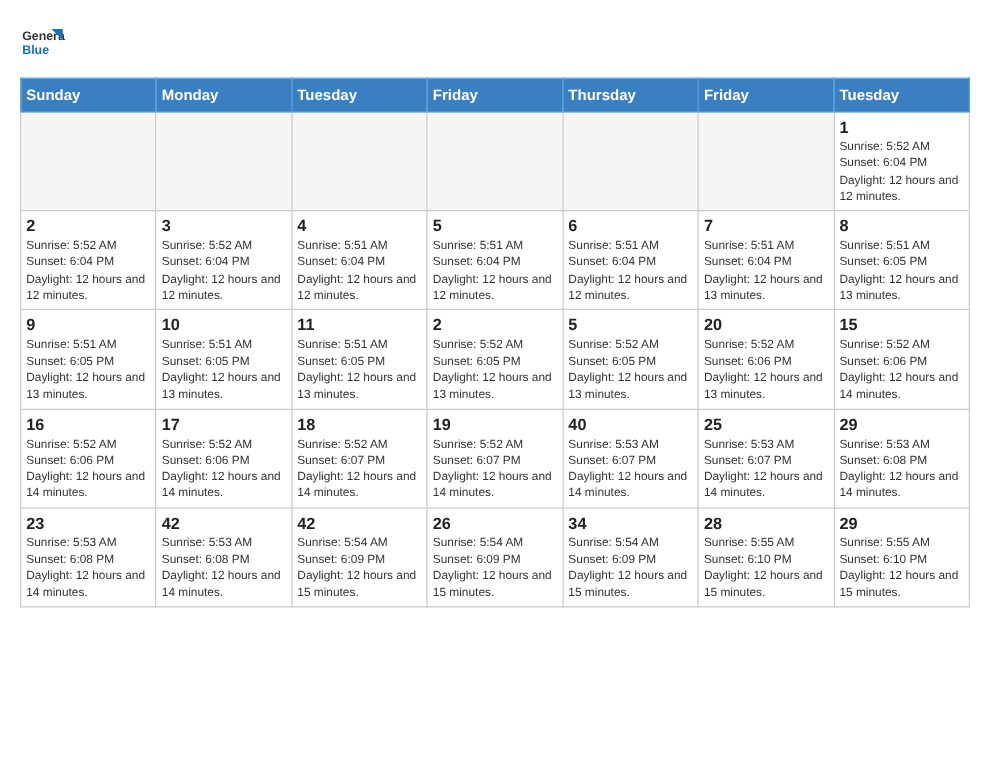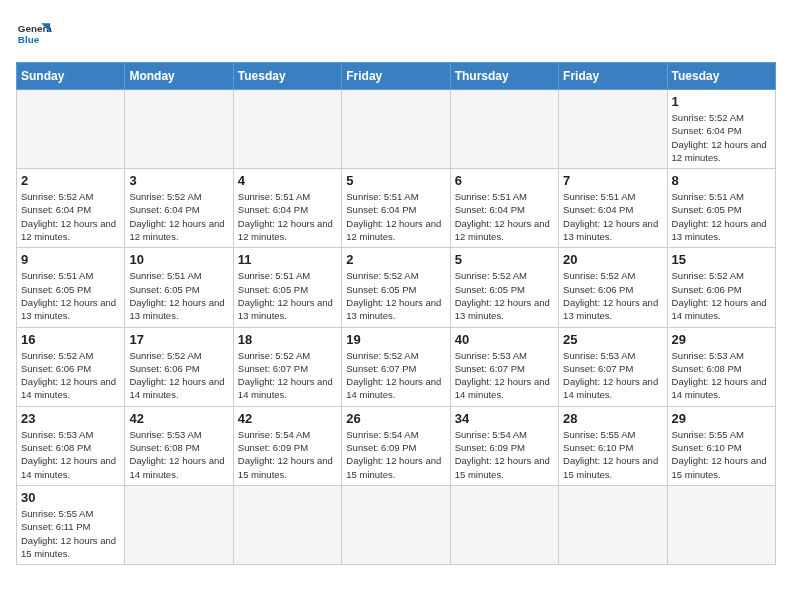--- a/index.html
+++ b/index.html
@@ -291,28 +291,14 @@
 Sunset: 6:10 PM
 Daylight: 12 hours and 15 minutes.</div>
         </td>
         <td>
           <span class="day-number">29</span>
           <div class="day-info">Sunrise: 5:55 AM
 Sunset: 6:10 PM
 Daylight: 12 hours and 15 minutes.</div>
         </td>
       </tr>
-      <tr class="last-row">
-        <td>
-          <span class="day-number">30</span>
-          <div class="day-info">Sunrise: 5:55 AM
-Sunset: 6:11 PM
-Daylight: 12 hours and 15 minutes.</div>
-        </td>
-        <td class="empty"></td>
-        <td class="empty"></td>
-        <td class="empty"></td>
-        <td class="empty"></td>
-        <td class="empty"></td>
-        <td class="empty"></td>
-      </tr>
     </tbody>
 </table>
 
 </body></html>

